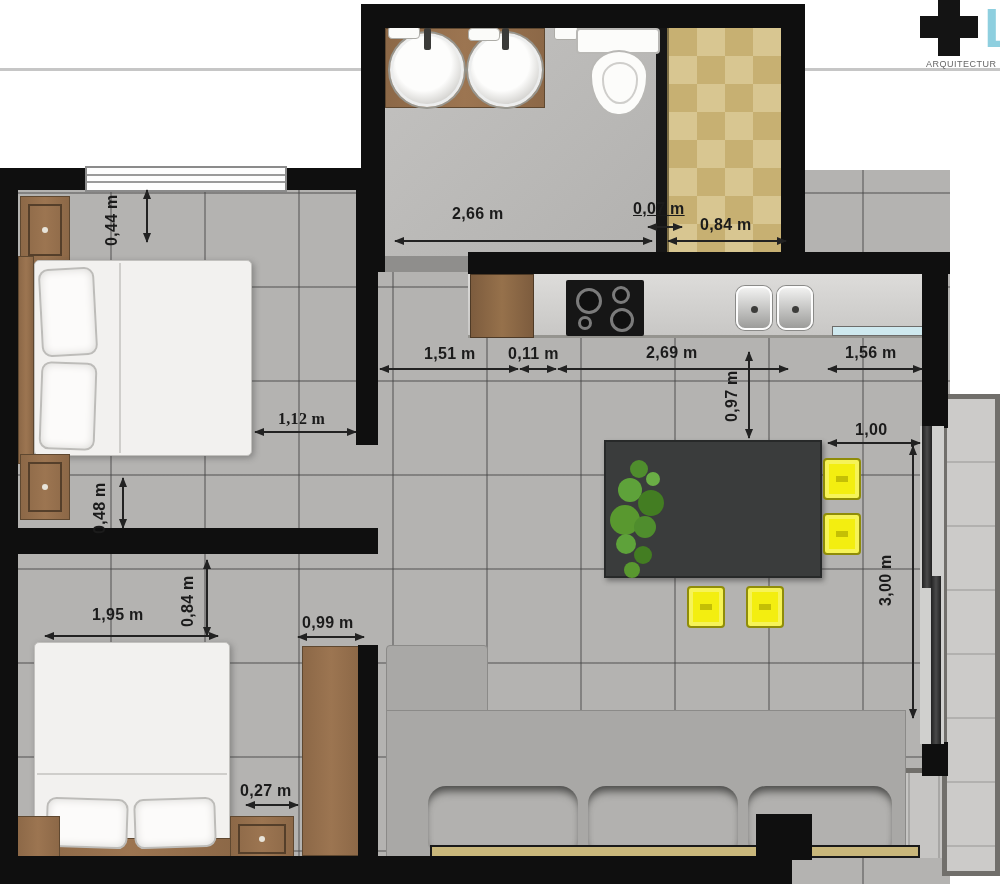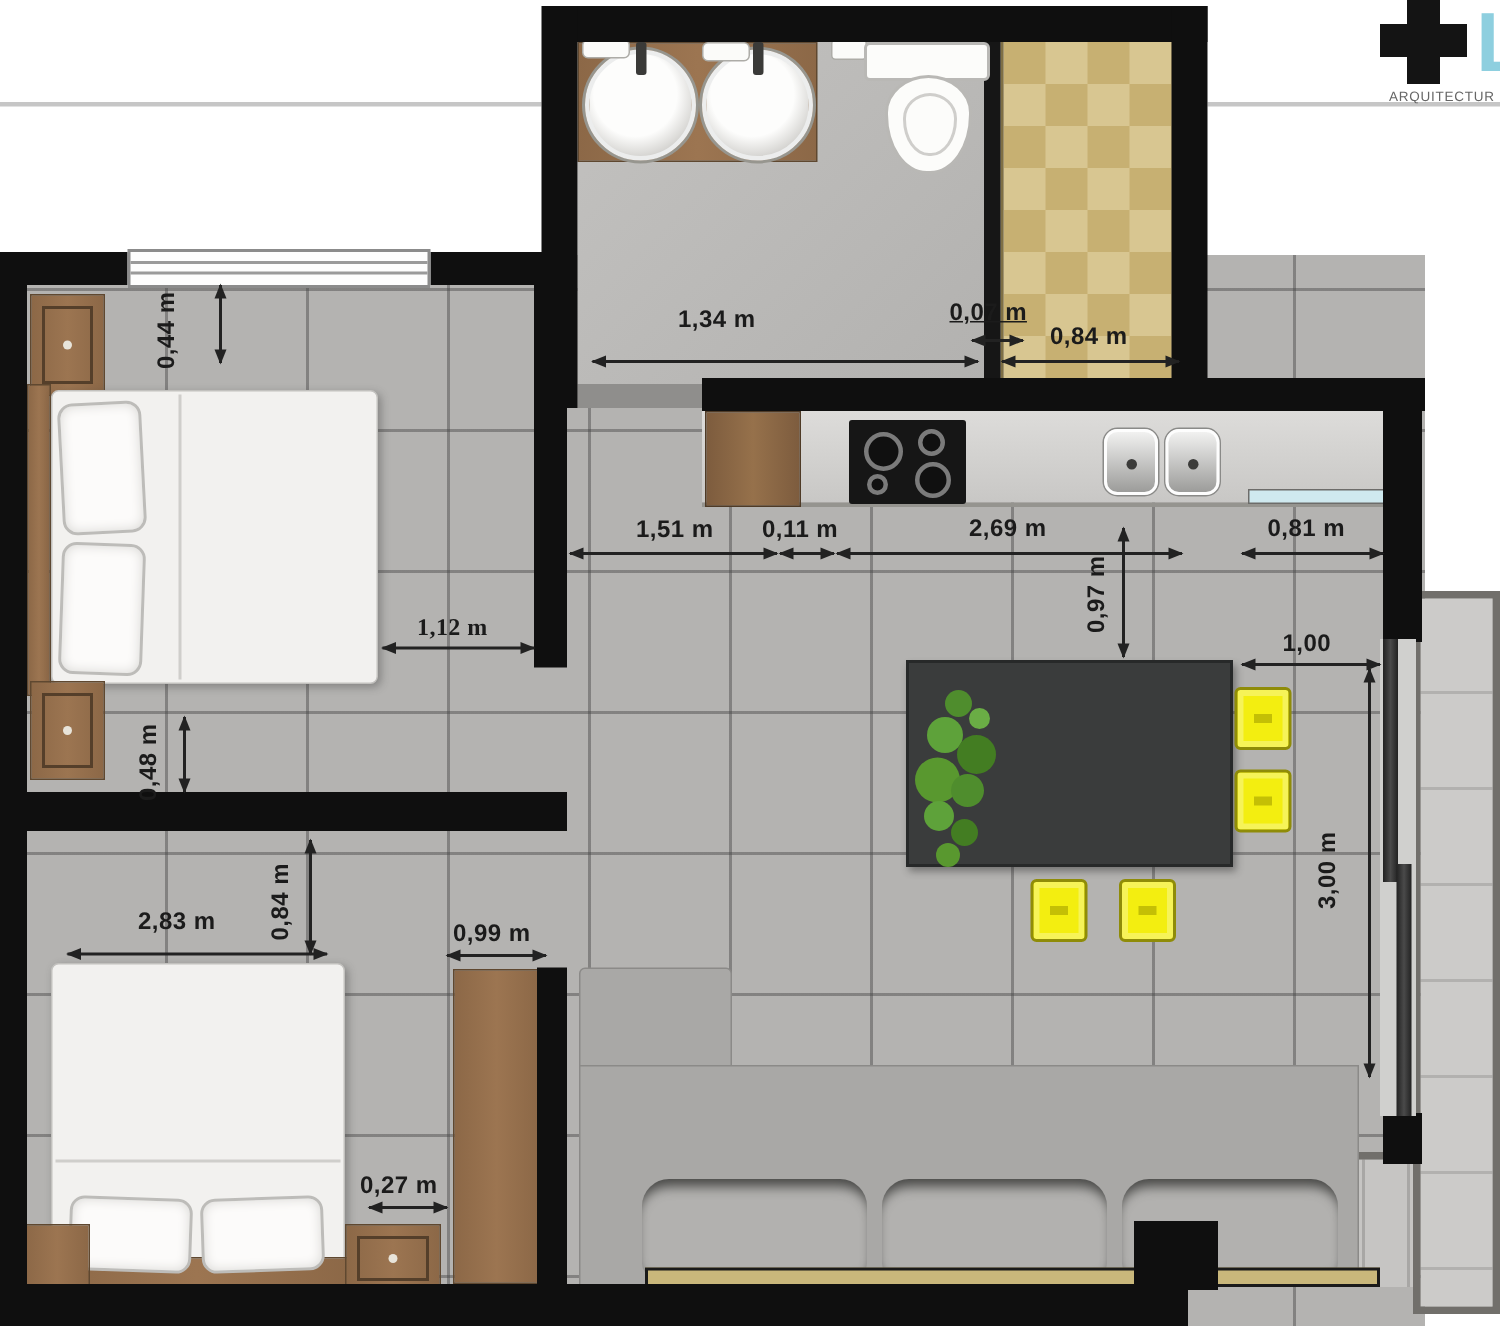--- a/index.html
+++ b/index.html
@@ -232,44 +232,44 @@
 
   <div class="dlabel vlabel" style="left:104px;top:184px;height:62px;">0,44 m</div>
   <div class="dlv" style="left:146px;top:190px;height:52px;"></div>
 
   <div class="dlabel" style="left:278px;top:410px;font-family:Liberation Serif, serif;">1,12 m</div>
   <div class="dlh" style="left:255px;top:431px;width:101px;"></div>
 
   <div class="dlabel vlabel" style="left:92px;top:476px;height:58px;">0,48 m</div>
   <div class="dlv" style="left:122px;top:478px;height:50px;"></div>
 
-  <div class="dlabel" style="left:452px;top:205px;">1,34 m</div>
+  <div class="dlabel" style="left:452px;top:205px;">2,66 m</div>
   <div class="dlh" style="left:395px;top:240px;width:257px;"></div>
   <div class="dlabel" style="left:633px;top:200px;text-decoration:underline;">0,07 m</div>
   <div class="dlh" style="left:648px;top:226px;width:34px;"></div>
   <div class="dlabel" style="left:700px;top:216px;">0,84 m</div>
   <div class="dlh" style="left:668px;top:240px;width:118px;"></div>
 
   <div class="dlabel" style="left:424px;top:345px;">1,51 m</div>
   <div class="dlh" style="left:380px;top:368px;width:138px;"></div>
   <div class="dlabel" style="left:508px;top:345px;">0,11 m</div>
   <div class="dlh" style="left:520px;top:368px;width:36px;"></div>
   <div class="dlabel" style="left:646px;top:344px;">2,69 m</div>
   <div class="dlh" style="left:558px;top:368px;width:230px;"></div>
   <div class="dlabel vlabel" style="left:724px;top:356px;height:66px;">0,97 m</div>
   <div class="dlv" style="left:748px;top:352px;height:86px;"></div>
-  <div class="dlabel" style="left:845px;top:344px;">0,81 m</div>
+  <div class="dlabel" style="left:845px;top:344px;">1,56 m</div>
   <div class="dlh" style="left:828px;top:368px;width:94px;"></div>
 
   <div class="dlabel" style="left:855px;top:421px;">1,00</div>
   <div class="dlh" style="left:828px;top:442px;width:92px;"></div>
   <div class="dlabel vlabel" style="left:878px;top:540px;height:66px;">3,00 m</div>
   <div class="dlv" style="left:912px;top:446px;height:272px;"></div>
 
-  <div class="dlabel" style="left:92px;top:606px;">2,83 m</div>
+  <div class="dlabel" style="left:92px;top:606px;">1,95 m</div>
   <div class="dlh" style="left:45px;top:635px;width:173px;"></div>
   <div class="dlabel vlabel" style="left:180px;top:563px;height:64px;">0,84 m</div>
   <div class="dlv" style="left:206px;top:560px;height:76px;"></div>
   <div class="dlabel" style="left:302px;top:614px;">0,99 m</div>
   <div class="dlh" style="left:298px;top:636px;width:66px;"></div>
   <div class="dlabel" style="left:240px;top:782px;">0,27 m</div>
   <div class="dlh" style="left:246px;top:804px;width:52px;"></div>
 
 </div>
 

